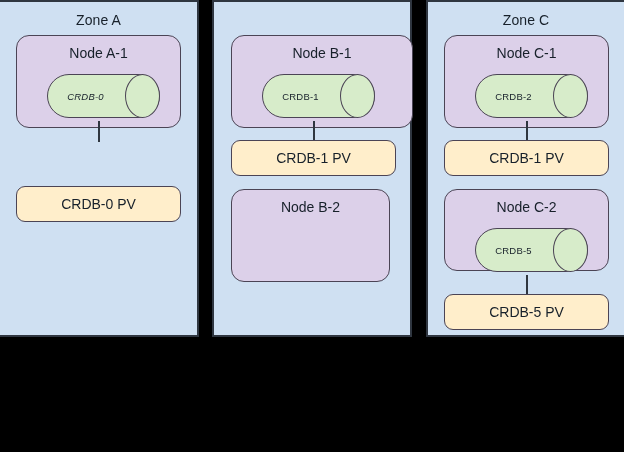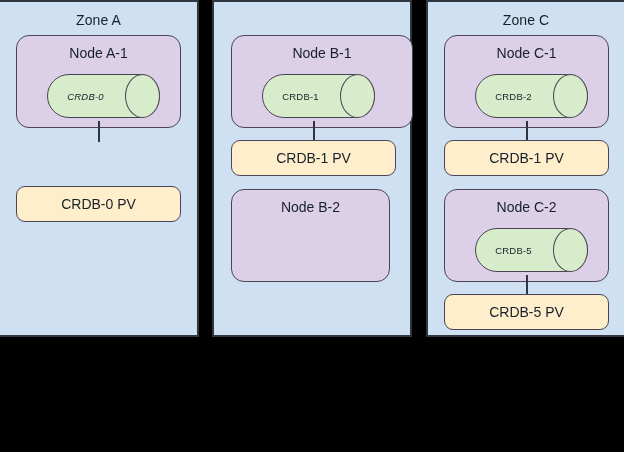--- a/index.html
+++ b/index.html
@@ -170,21 +170,21 @@
       <div class="cyl" style="left:30px; top:38px; width:113px;">
         <div class="cyl-label">CRDB-2</div>
         <div class="cyl-cap"></div>
       </div>
     </div>
 
     <div class="connector" style="left:98px; top:119px; height:21px;"></div>
 
     <div class="pv" style="left:16px; top:138px; width:165px;">CRDB-1 PV</div>
 
-    <div class="node" style="left:16px; top:187px; width:165px; height:93px;">
+    <div class="node" style="left:16px; top:187px; width:165px; height:82px;">
       <div class="node-title">Node C-2</div>
 
       <div class="cyl" style="left:30px; top:38px; width:113px;">
         <div class="cyl-label">CRDB-5</div>
         <div class="cyl-cap"></div>
       </div>
     </div>
 
     <div class="connector" style="left:98px; top:273px; height:21px;"></div>
 

